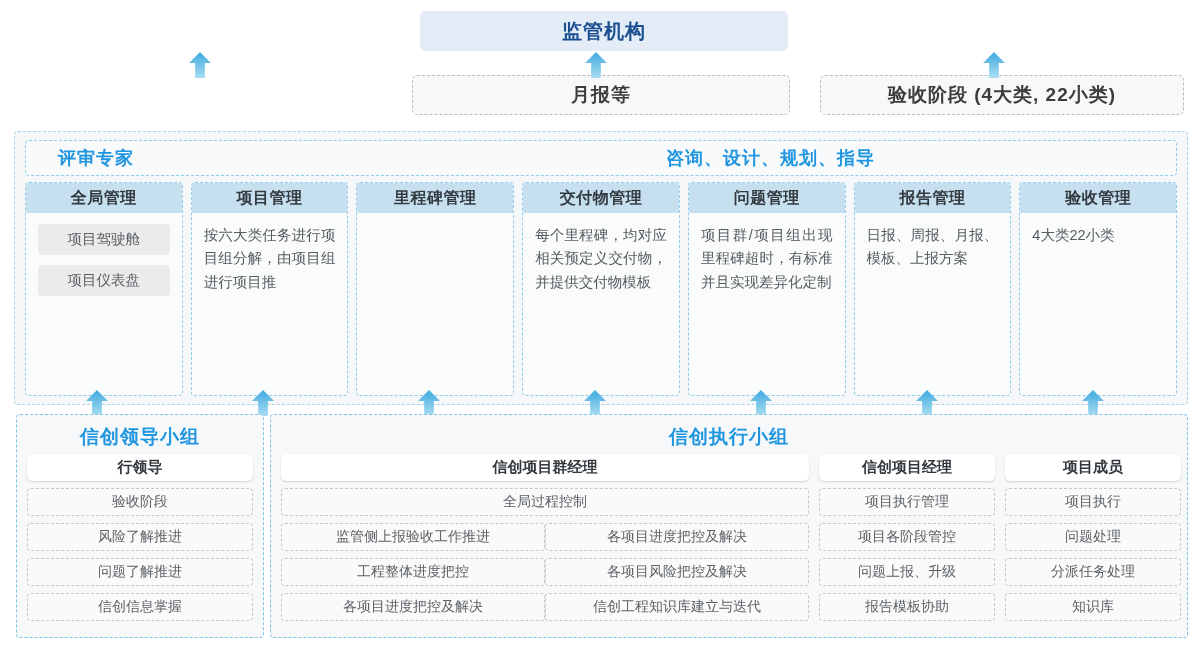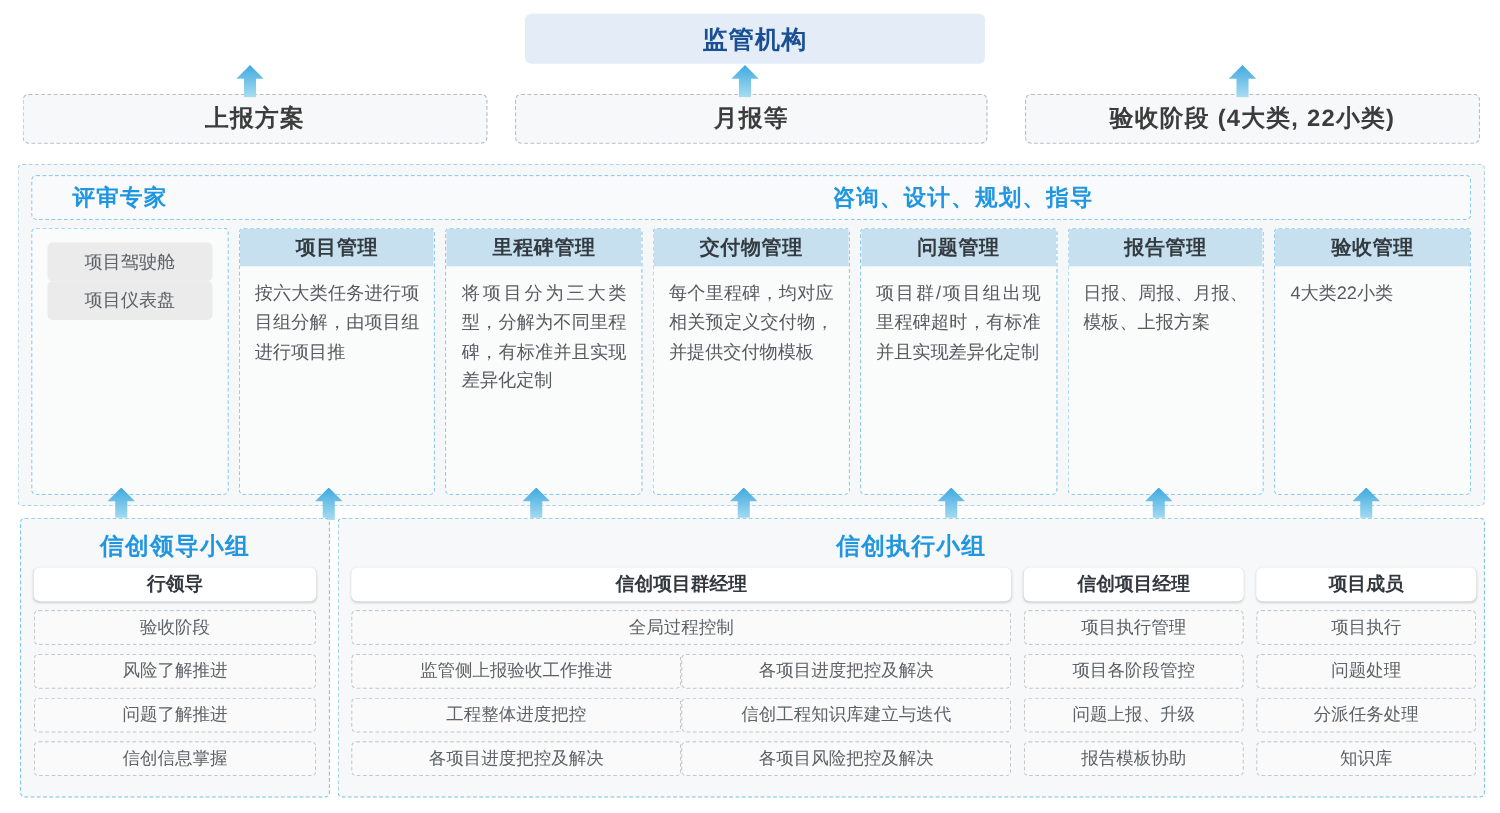--- a/index.html
+++ b/index.html
@@ -68,21 +68,21 @@
     font-size:16px;font-weight:bold;color:#333a40;letter-spacing:.5px;
     flex:0 0 auto;
   }
   .col-body{flex:1 1 auto;padding:11px 12px 0 12px;}
   .col-body p{
     margin:0 0 13px 0;font-size:14.5px;line-height:1.62;
     color:#565b60;text-align:justify;text-align-last:left;
   }
   .pill{
     background:#ebebeb;border-radius:4px;
-    height:31px;margin-bottom:0;
+    height:31px;margin-bottom:10px;
     display:flex;align-items:center;justify-content:center;
     font-size:14.5px;color:#5d6267;
   }
 
   
   .arrow-row-top{top:52px;}
   .arrow-row-mid{top:390px;}
 
   
   .bot-left{
@@ -119,55 +119,52 @@
   .pgm-grid{display:flex;}
   .pgm-grid > div{flex:1 1 0;}
 </style>
 </head>
 <body>
 
 <div class="stage">
 
   <div class="top-reg">监管机构</div>
 
-  <div class="top-dash" id="top-dash-0">上报方案</div>
   <div class="top-dash" id="top-dash-1">月报等</div>
   <div class="top-dash" id="top-dash-2">验收阶段 (4大类, 22小类)</div>
 
   <div class="arrow arrow-row-top" style="left:189px;"></div>
   <div class="arrow arrow-row-top" style="left:585px;"></div>
   <div class="arrow arrow-row-top" style="left:983px;"></div>
 
   <div class="mid-section">
     <div class="mid-band">
       <span class="lbl" id="band-label-left">评审专家</span>
       <span class="lbl" id="band-label-right">咨询、设计、规划、指导</span>
     </div>
 
     <div class="cols">
 
       <div class="col">
+        <div class="col-head">全局管理</div>
         <div class="col-body">
           <div class="pill">项目驾驶舱</div>
           <div class="pill">项目仪表盘</div>
         </div>
       </div>
 
       <div class="col">
         <div class="col-head">项目管理</div>
         <div class="col-body">
           <p>按六大类任务进行项目组分解，由项目组进行项目推</p>
         </div>
       </div>
 
       <div class="col">
         <div class="col-head">里程碑管理</div>
-        <div class="col-body">
-          <p>将项目分为三大类型，分解为不同里程碑，有标准并且实现差异化定制</p>
-        </div>
       </div>
 
       <div class="col">
         <div class="col-head">交付物管理</div>
         <div class="col-body">
           <p>每个里程碑，均对应相关预定义交付物，并提供交付物模板</p>
         </div>
       </div>
 
       <div class="col">
@@ -221,22 +218,22 @@
         <div class="role-head">信创项目群经理</div>
         <div class="task pgm-span">全局过程控制</div>
         <div class="pgm-grid">
           <div>
             <div class="task">监管侧上报验收工作推进</div>
             <div class="task">工程整体进度把控</div>
             <div class="task">各项目进度把控及解决</div>
           </div>
           <div>
             <div class="task">各项目进度把控及解决</div>
+            <div class="task">各项目风险把控及解决</div>
             <div class="task">信创工程知识库建立与迭代</div>
-            <div class="task">各项目风险把控及解决</div>
           </div>
         </div>
       </div>
 
       <div class="br-col" id="br-col-pm">
         <div class="role-head">信创项目经理</div>
         <div class="task">项目执行管理</div>
         <div class="task">项目各阶段管控</div>
         <div class="task">问题上报、升级</div>
         <div class="task">报告模板协助</div>

